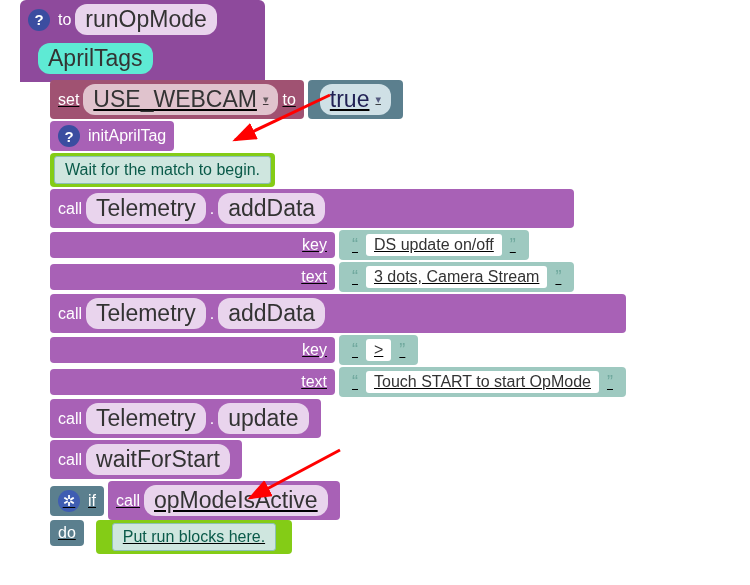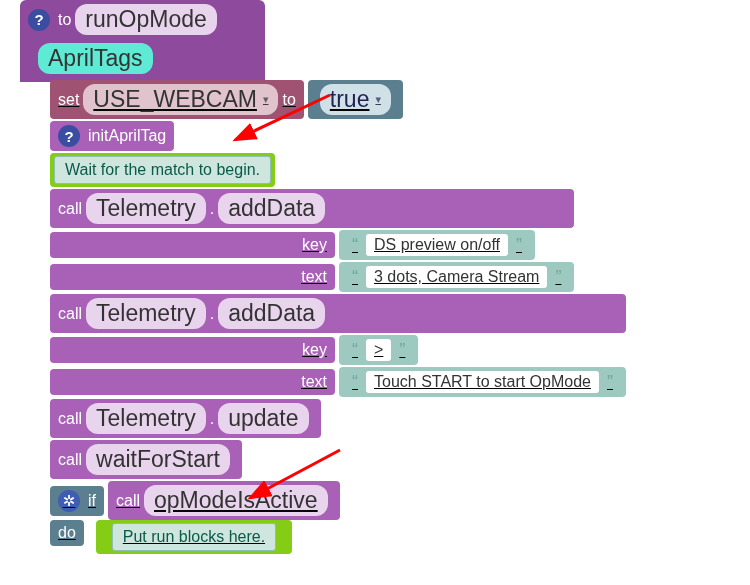--- a/index.html
+++ b/index.html
@@ -142,21 +142,21 @@
         <span class="pill">Telemetry</span>
         <span class="txt-white">.</span>
         <span class="pill">addData</span>
       </div>
       <div class="row" style="margin-top:2px;">
         <div class="block c-purple-lt" style="justify-content:flex-end;width:285px;">
           <span class="txt-white" style="margin-left:auto;">key</span>
         </div>
         <div class="block c-mint string-socket" style="margin-left:4px;">
           <span class="quote">“</span>
-          <span class="mint-inner">DS preview on/off</span>
+          <span class="mint-inner">DS update on/off</span>
           <span class="quote">”</span>
         </div>
       </div>
       <div class="row" style="margin-top:2px;">
         <div class="block c-purple-lt" style="justify-content:flex-end;width:285px;">
           <span class="txt-white" style="margin-left:auto;">text</span>
         </div>
         <div class="block c-mint string-socket" style="margin-left:4px;">
           <span class="quote">“</span>
           <span class="mint-inner">3 dots, Camera Stream</span>

